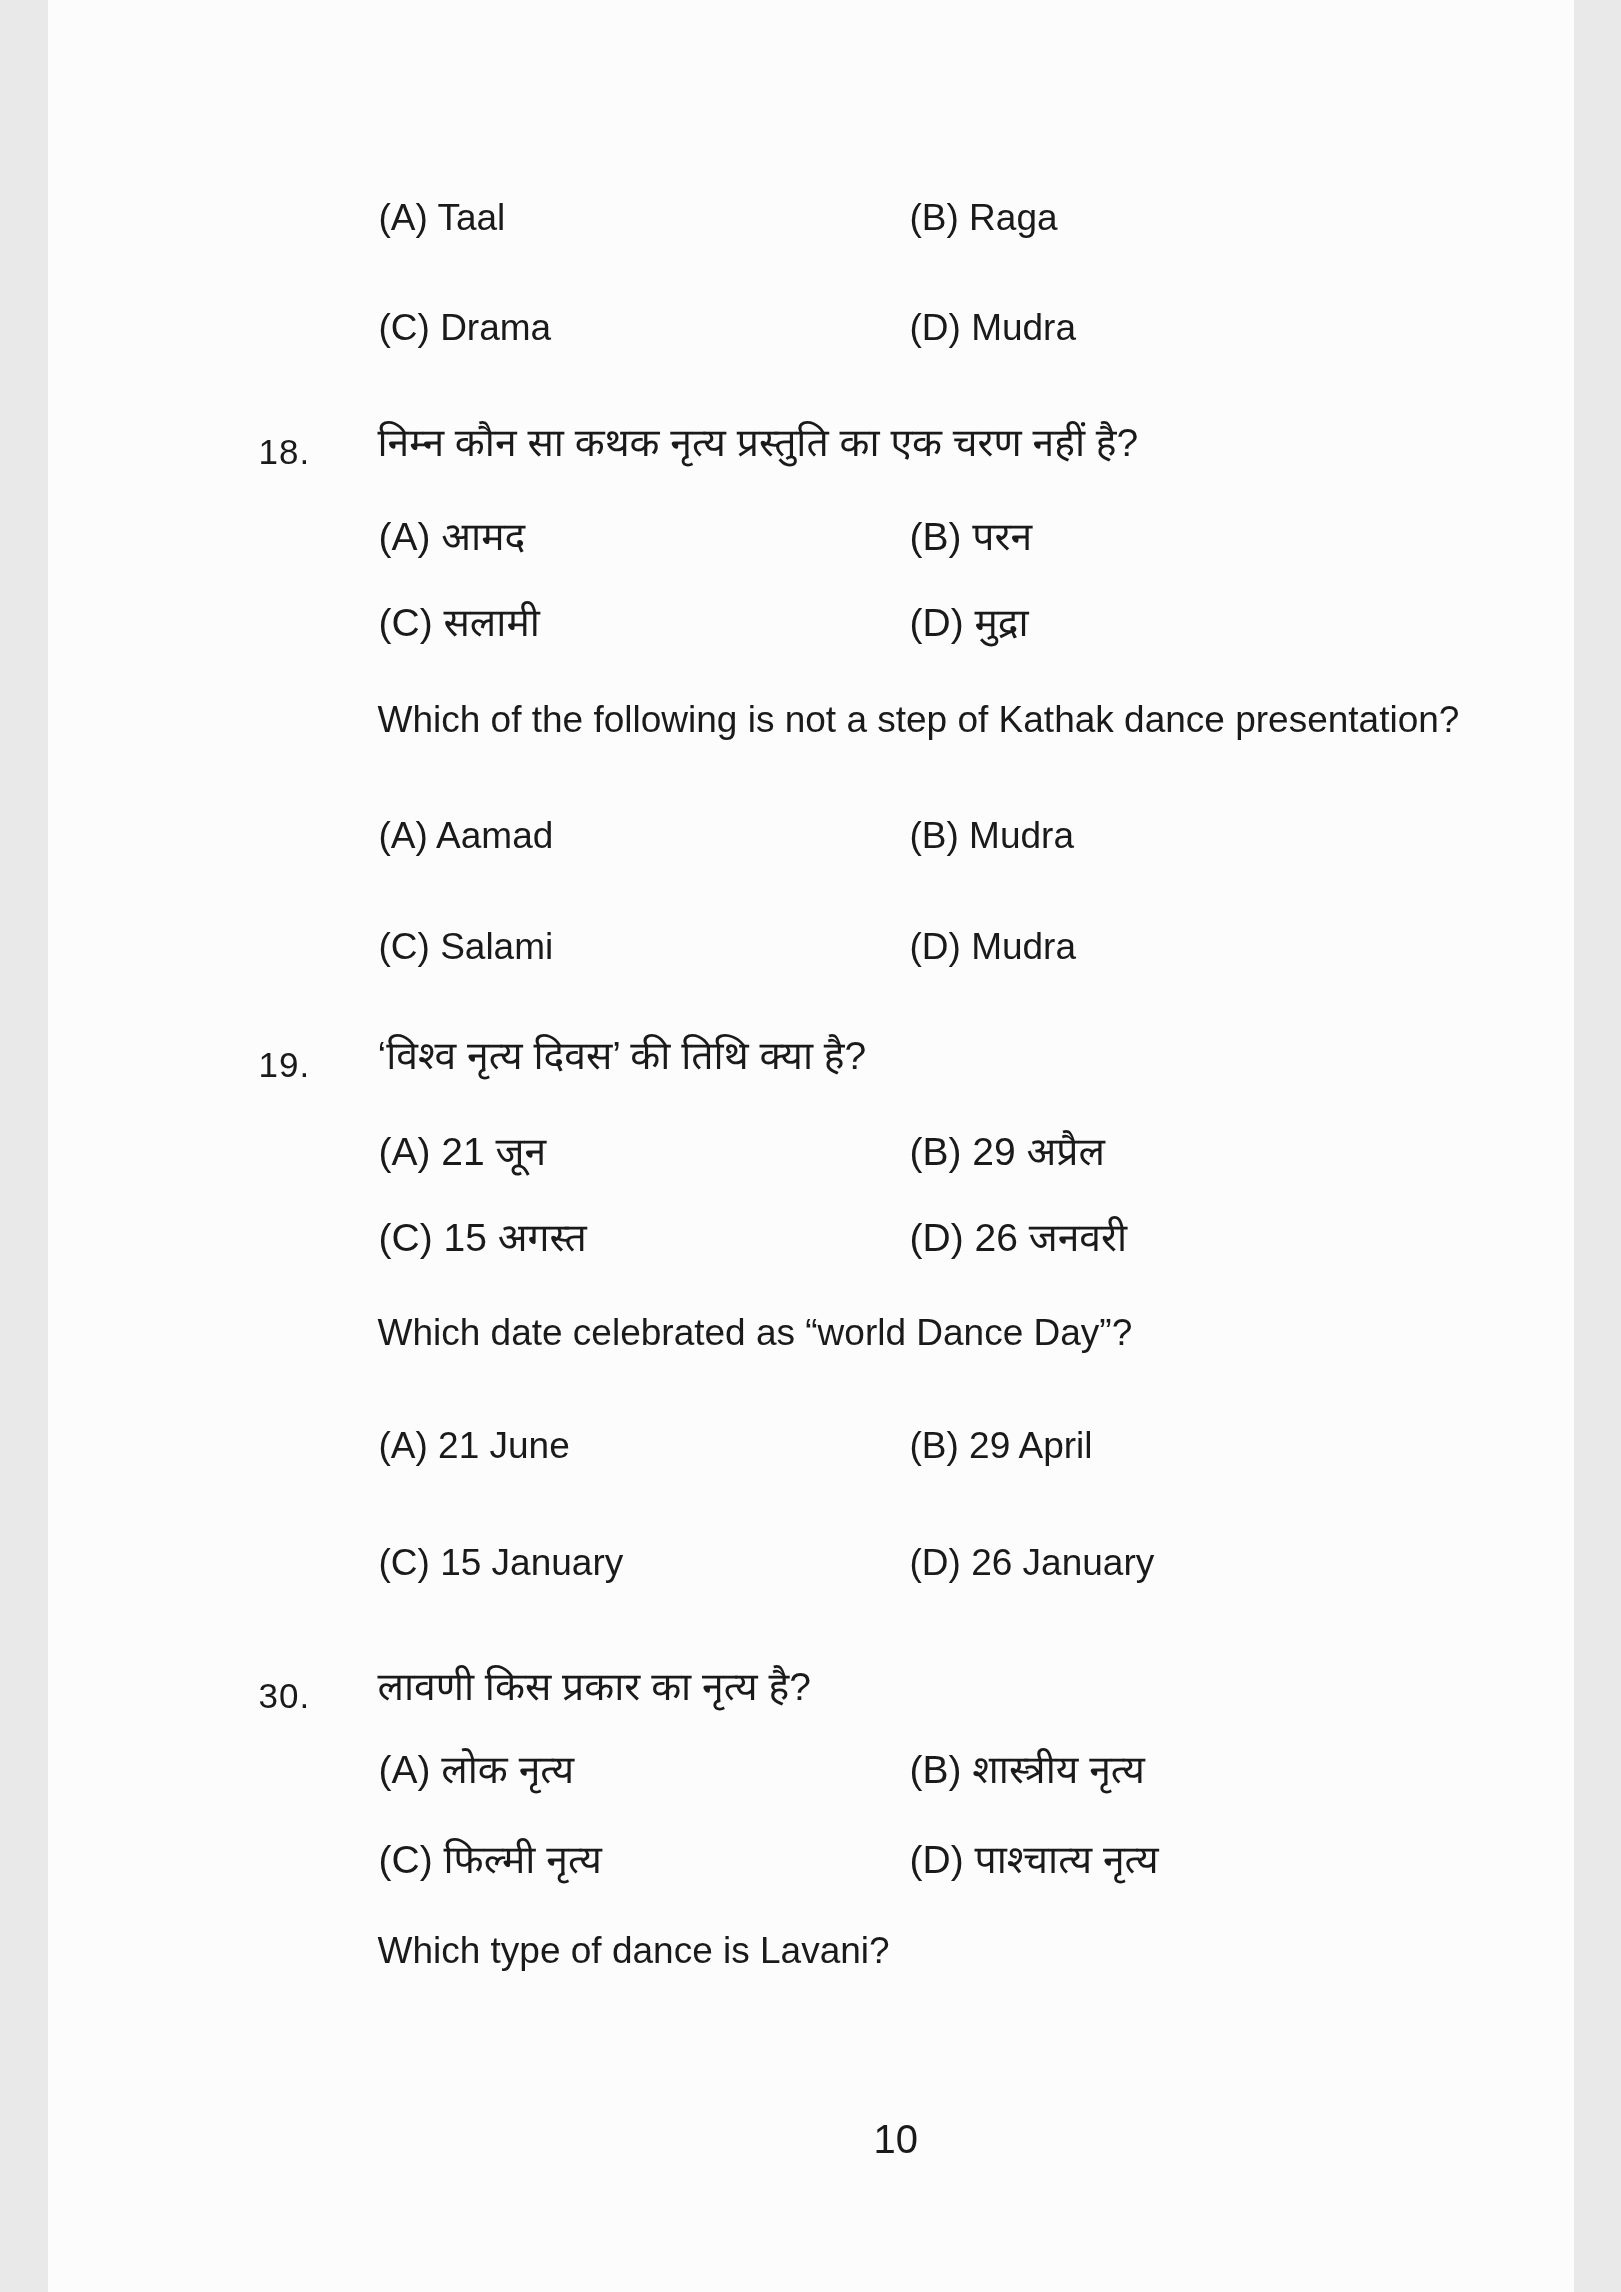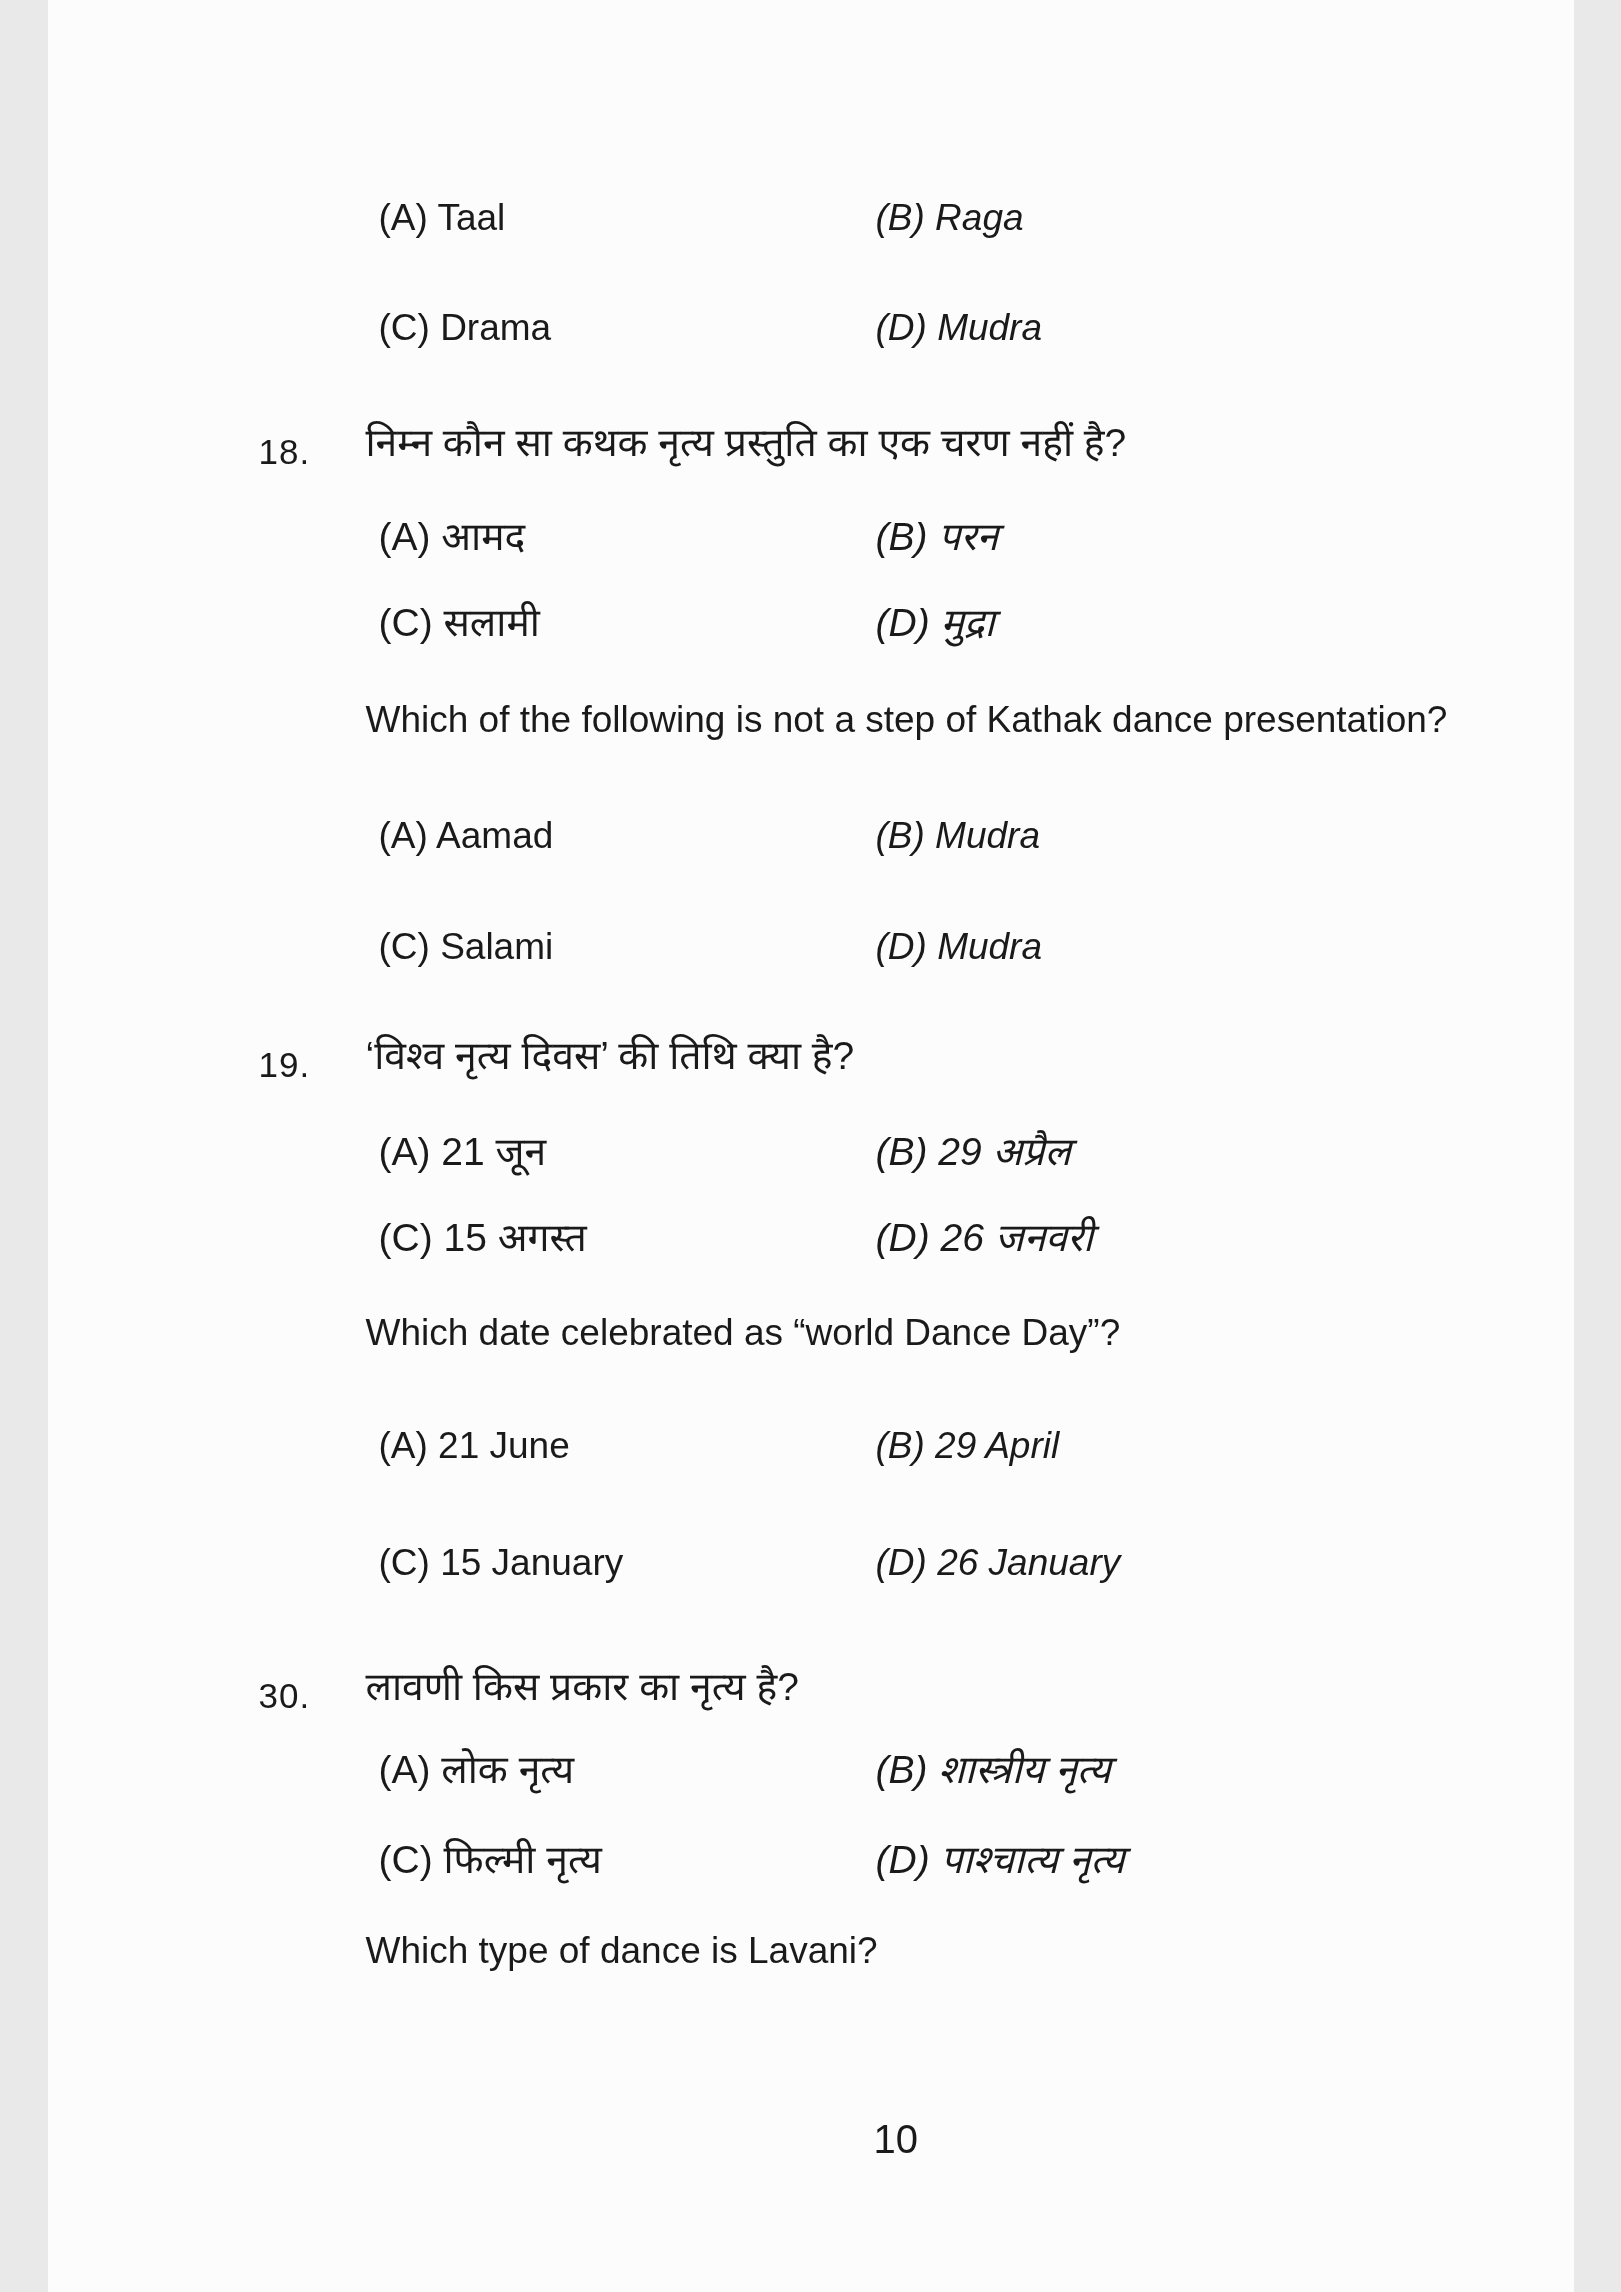--- a/index.html
+++ b/index.html
@@ -11,26 +11,26 @@
     margin: 0 auto;
     background: #fcfcfc;
     color: #1a1a1a;
     font-family: "Liberation Sans", "DejaVu Sans", sans-serif;
     overflow: hidden;
   }
   .row { position: absolute; left: 0; width: 100%; line-height: 1.2; }
   .en  { font-size: 37px; }
   .hi  { font-size: 39px; }
   .colA { position: absolute; left: 331px; white-space: nowrap; }
-  .colB { position: absolute; left: 828px; white-space: nowrap; font-style: italic; }
+  .colB { position: absolute; left: 862px; white-space: nowrap; }
   .qnum {
     position: absolute; left: 211px; top: 10.8px;
     font-size: 35px; letter-spacing: 1px; white-space: nowrap;
   }
-  .qtext { position: absolute; left: 318px; white-space: nowrap; }
+  .qtext { position: absolute; left: 330px; white-space: nowrap; }
   .pagenum {
     position: absolute; top: 2117px; left: 826px;
     font-size: 40px; white-space: nowrap;
   }
 </style>
 </head>
 <body>
 
 <div class="sheet">
 

